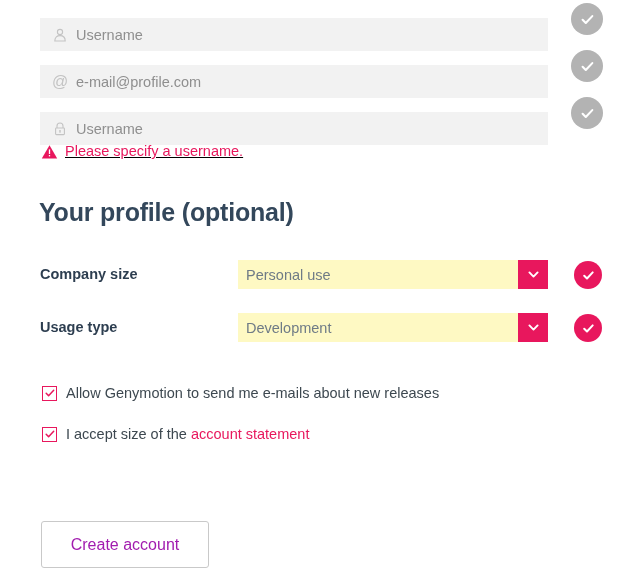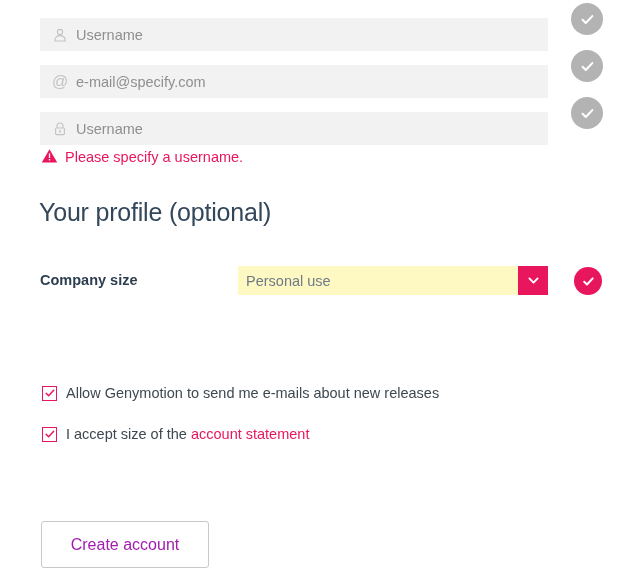--- a/index.html
+++ b/index.html
@@ -88,22 +88,23 @@
     background: #e8175d;
   }
   .status-circle svg { display: block; }
 
   
   .error-row {
     position: absolute;
     left: 40px;
     top: 143px;
     display: flex;
-    align-items: flex-end;
+    align-items: flex-start;
     height: 22px;
+    text-decoration: underline;
   }
   .warn-icon {
     width: 18px;
     height: 18px;
     flex: 0 0 18px;
     display: flex;
     align-items: center;
     justify-content: center;
   }
   .error-text {
@@ -113,33 +114,33 @@
     font-family: "Liberation Sans", sans-serif;
   }
 
   
   .section-heading {
     position: absolute;
     left: 39px;
     top: 198px;
     font-size: 25px;
     color: #33475b;
-    font-weight: 400;
+    font-weight: 700;
     font-family: "Liberation Sans", sans-serif;
     letter-spacing: -0.2px;
   }
 
   
   .select-row {
     position: absolute;
     left: 0;
     width: 618px;
     height: 30px;
   }
-  .select-row.s1 { top: 266px; }
+  .select-row.s1 { top: 260px; }
   .select-row.s2 { top: 313px; }
 
   .select-label {
     position: absolute;
     left: 40px;
     top: 6px;
     font-size: 14.5px;
     font-weight: bold;
     color: #2d3e50;
     font-family: "Liberation Sans", sans-serif;
@@ -259,21 +260,21 @@
         <path d="M3.6 8.8 L6.8 12 L13.3 5.1" fill="none" stroke="#ffffff" stroke-width="2.1" stroke-linecap="round" stroke-linejoin="round"></path>
       </svg>
     </div>
   </div>
 
   <div class="field-row r2">
     <div class="input-box">
       <span class="field-icon">
         <span class="at-glyph">@</span>
       </span>
-      <span class="placeholder-text">e-mail@specify.com</span>
+      <span class="placeholder-text">e-mail@profile.com</span>
     </div>
     <div class="status-circle grey">
       <svg width="17" height="17" viewBox="0 0 17 17">
         <path d="M3.6 8.8 L6.8 12 L13.3 5.1" fill="none" stroke="#ffffff" stroke-width="2.1" stroke-linecap="round" stroke-linejoin="round"></path>
       </svg>
     </div>
   </div>
 
   <div class="field-row r3">
     <div class="input-box">
@@ -317,20 +318,36 @@
         </svg>
       </span>
     </div>
     <div class="status-circle pink select-check">
       <svg width="15" height="15" viewBox="0 0 15 15">
         <path d="M3.2 7.7 L6 10.5 L11.7 4.4" fill="none" stroke="#ffffff" stroke-width="2" stroke-linecap="round" stroke-linejoin="round"></path>
       </svg>
     </div>
   </div>
 
+  <div class="select-row s2">
+    <div class="select-label">Usage type</div>
+    <div class="select-control">
+      <span class="select-value">Development</span>
+      <span class="select-arrow">
+        <svg width="15" height="15" viewBox="0 0 15 15">
+          <path d="M3.4 5.4 L7.5 9.6 L11.6 5.4" fill="none" stroke="#ffffff" stroke-width="1.9" stroke-linecap="round" stroke-linejoin="round"></path>
+        </svg>
+      </span>
+    </div>
+    <div class="status-circle pink select-check">
+      <svg width="15" height="15" viewBox="0 0 15 15">
+        <path d="M3.2 7.7 L6 10.5 L11.7 4.4" fill="none" stroke="#ffffff" stroke-width="2" stroke-linecap="round" stroke-linejoin="round"></path>
+      </svg>
+    </div>
+  </div>
 
   <div class="check-row c1">
     <span class="checkbox">
       <svg width="12" height="12" viewBox="0 0 12 12">
         <path d="M2.2 6.2 L4.6 8.7 L9.7 3.2" fill="none" stroke="#e8175d" stroke-width="1.5" stroke-linecap="round" stroke-linejoin="round"></path>
       </svg>
     </span>
     <span class="check-label">Allow Genymotion to send me e-mails about new releases</span>
   </div>
 

